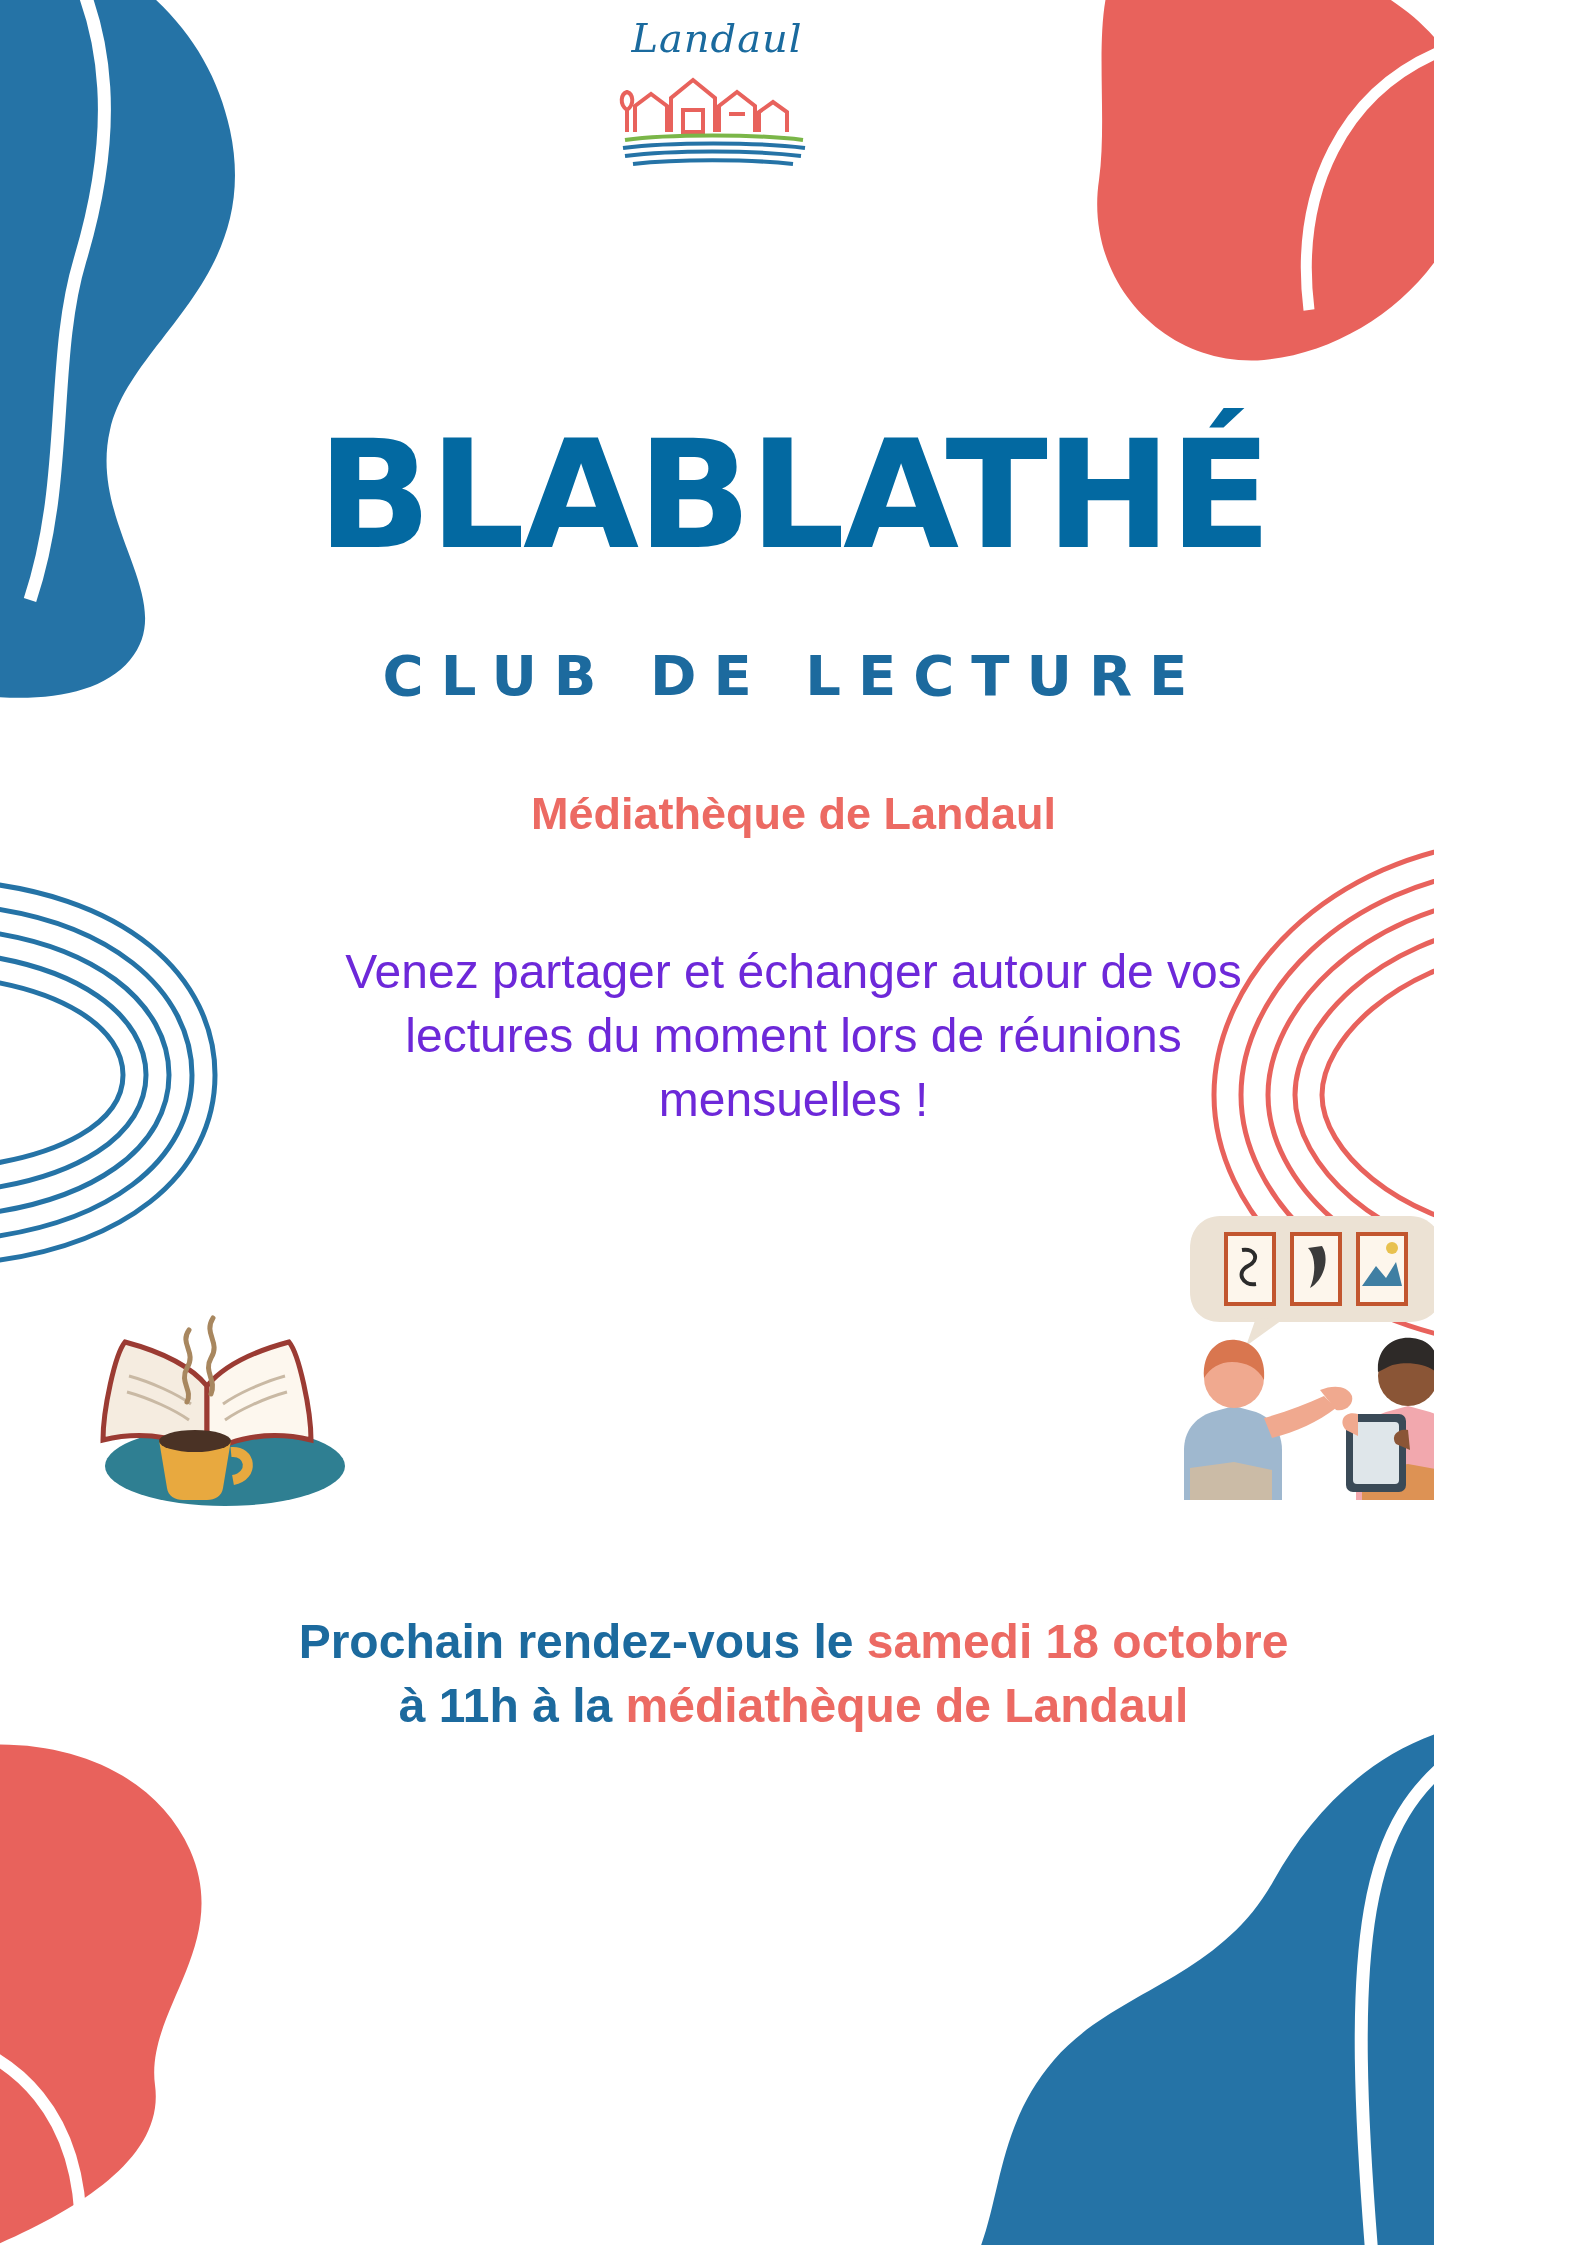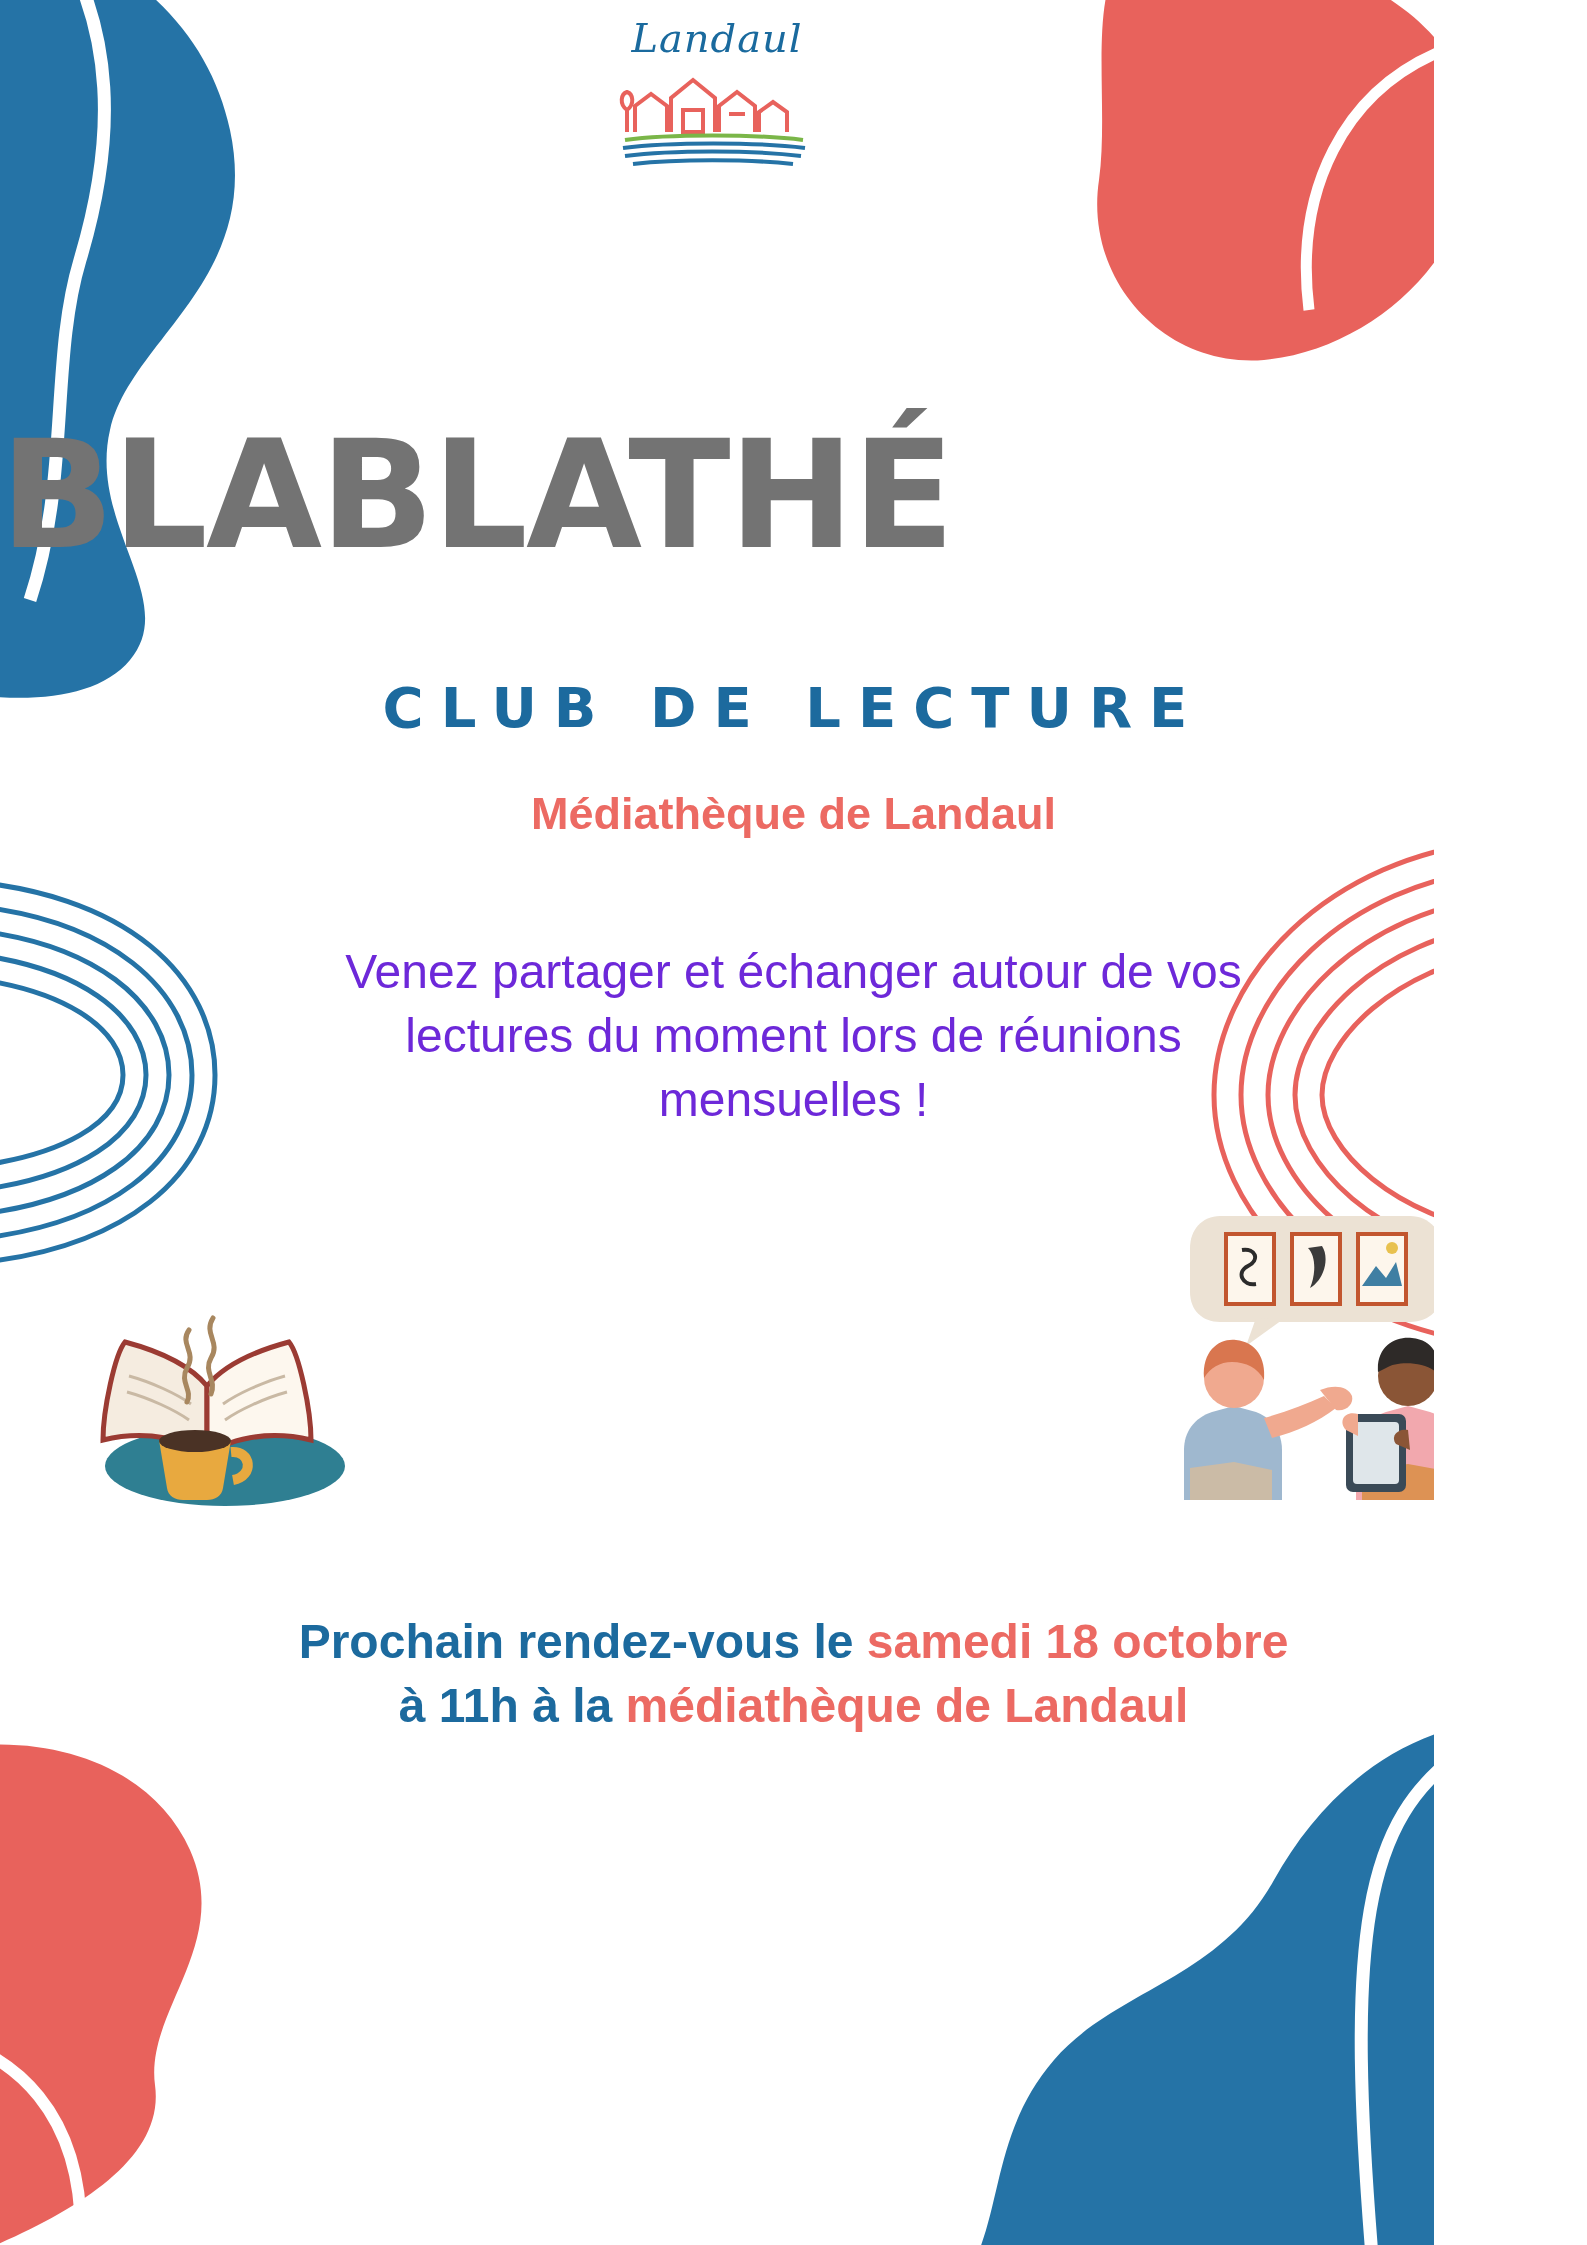--- a/index.html
+++ b/index.html
@@ -53,31 +53,31 @@
     width: 1587px;
     height: 2245px;
     z-index: 6;
   }
 
   .title {
     position: absolute;
     top: 420px;
     left: 0;
     width: 100%;
-    text-align: left;
+    text-align: center;
     font-family: "DejaVu Sans", sans-serif;
     font-weight: bold;
     font-size: 150px;
     letter-spacing: -2px;
-    color: #737373;
+    color: #0369a1;
     line-height: 1;
   }
   .subtitle {
     position: absolute;
-    top: 680px;
+    top: 648px;
     left: 0;
     width: 100%;
     text-align: center;
     font-family: "DejaVu Sans", sans-serif;
     font-weight: bold;
     font-size: 56px;
     letter-spacing: 17px;
     color: #1c6a9e;
     line-height: 1;
   }

